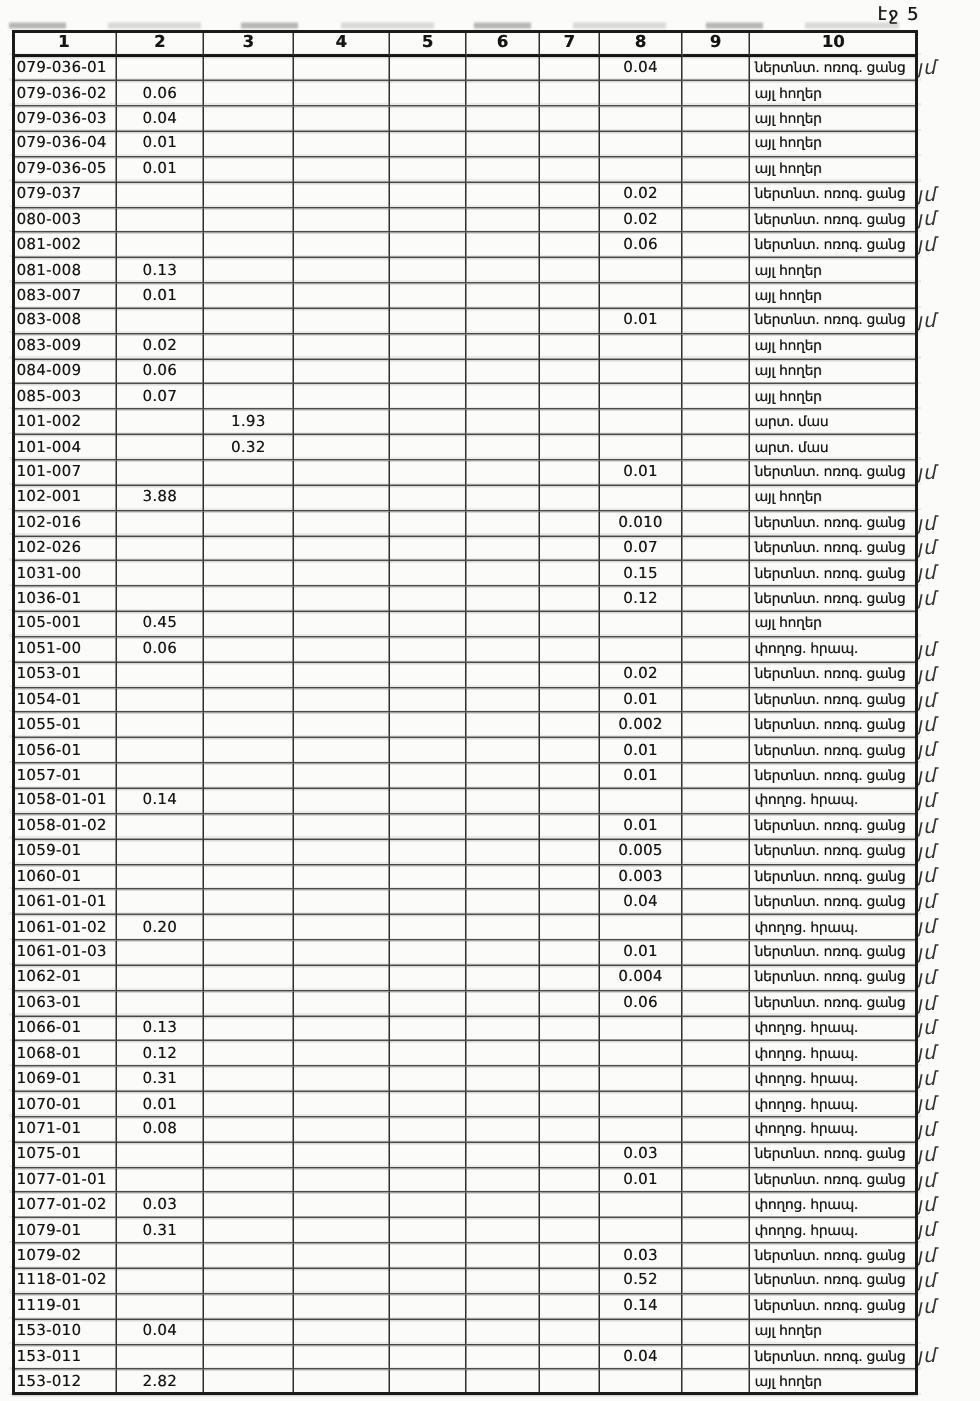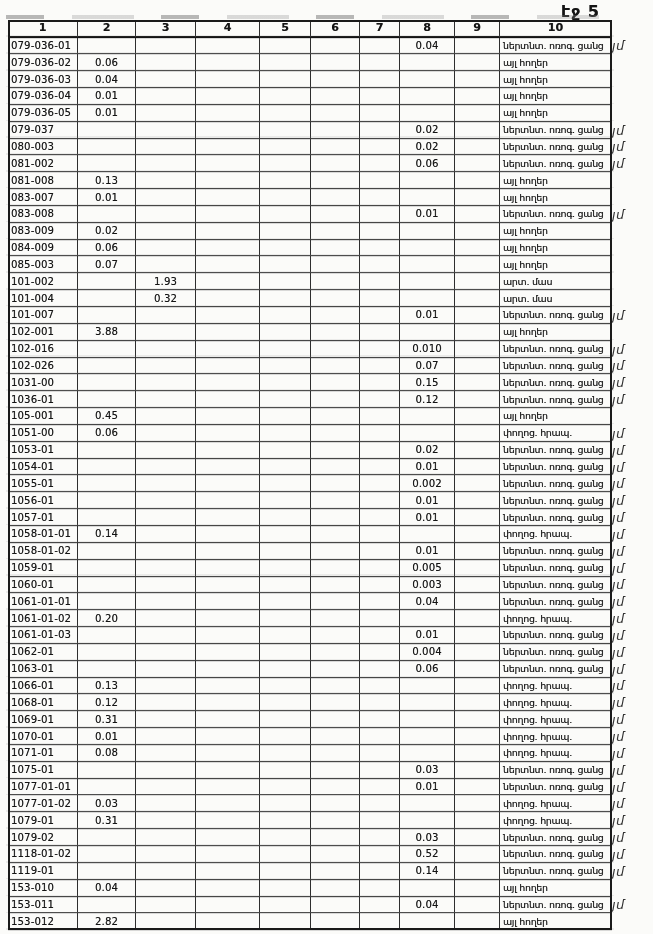--- a/index.html
+++ b/index.html
@@ -4,22 +4,22 @@
 <style>
   html,body{margin:0;padding:0;}
   body{
     width:653px;height:934px;position:relative;overflow:hidden;
     background:#fbfbf9;
     font-family:"DejaVu Sans","Liberation Sans",sans-serif;
     color:#141414;
     -webkit-font-smoothing:none;
   }
   .page-label{
-    position:absolute;top:2px;left:561px;
-    font-size:16px;font-weight:bold;letter-spacing:1px;
+    position:absolute;top:2px;left:585px;
+    font-size:12px;font-weight:normal;letter-spacing:1px;
     text-shadow:0.3px 0.3px 0 rgba(10,10,10,.6);
   }
   .top-smudge{
     position:absolute;top:15px;left:6px;width:606px;height:4px;
     background:repeating-linear-gradient(90deg,
       rgba(100,100,100,.45) 0 38px, transparent 38px 66px,
       rgba(140,140,140,.3) 66px 128px, transparent 128px 155px);
     filter:blur(0.7px);
   }
   .table-wrap{

